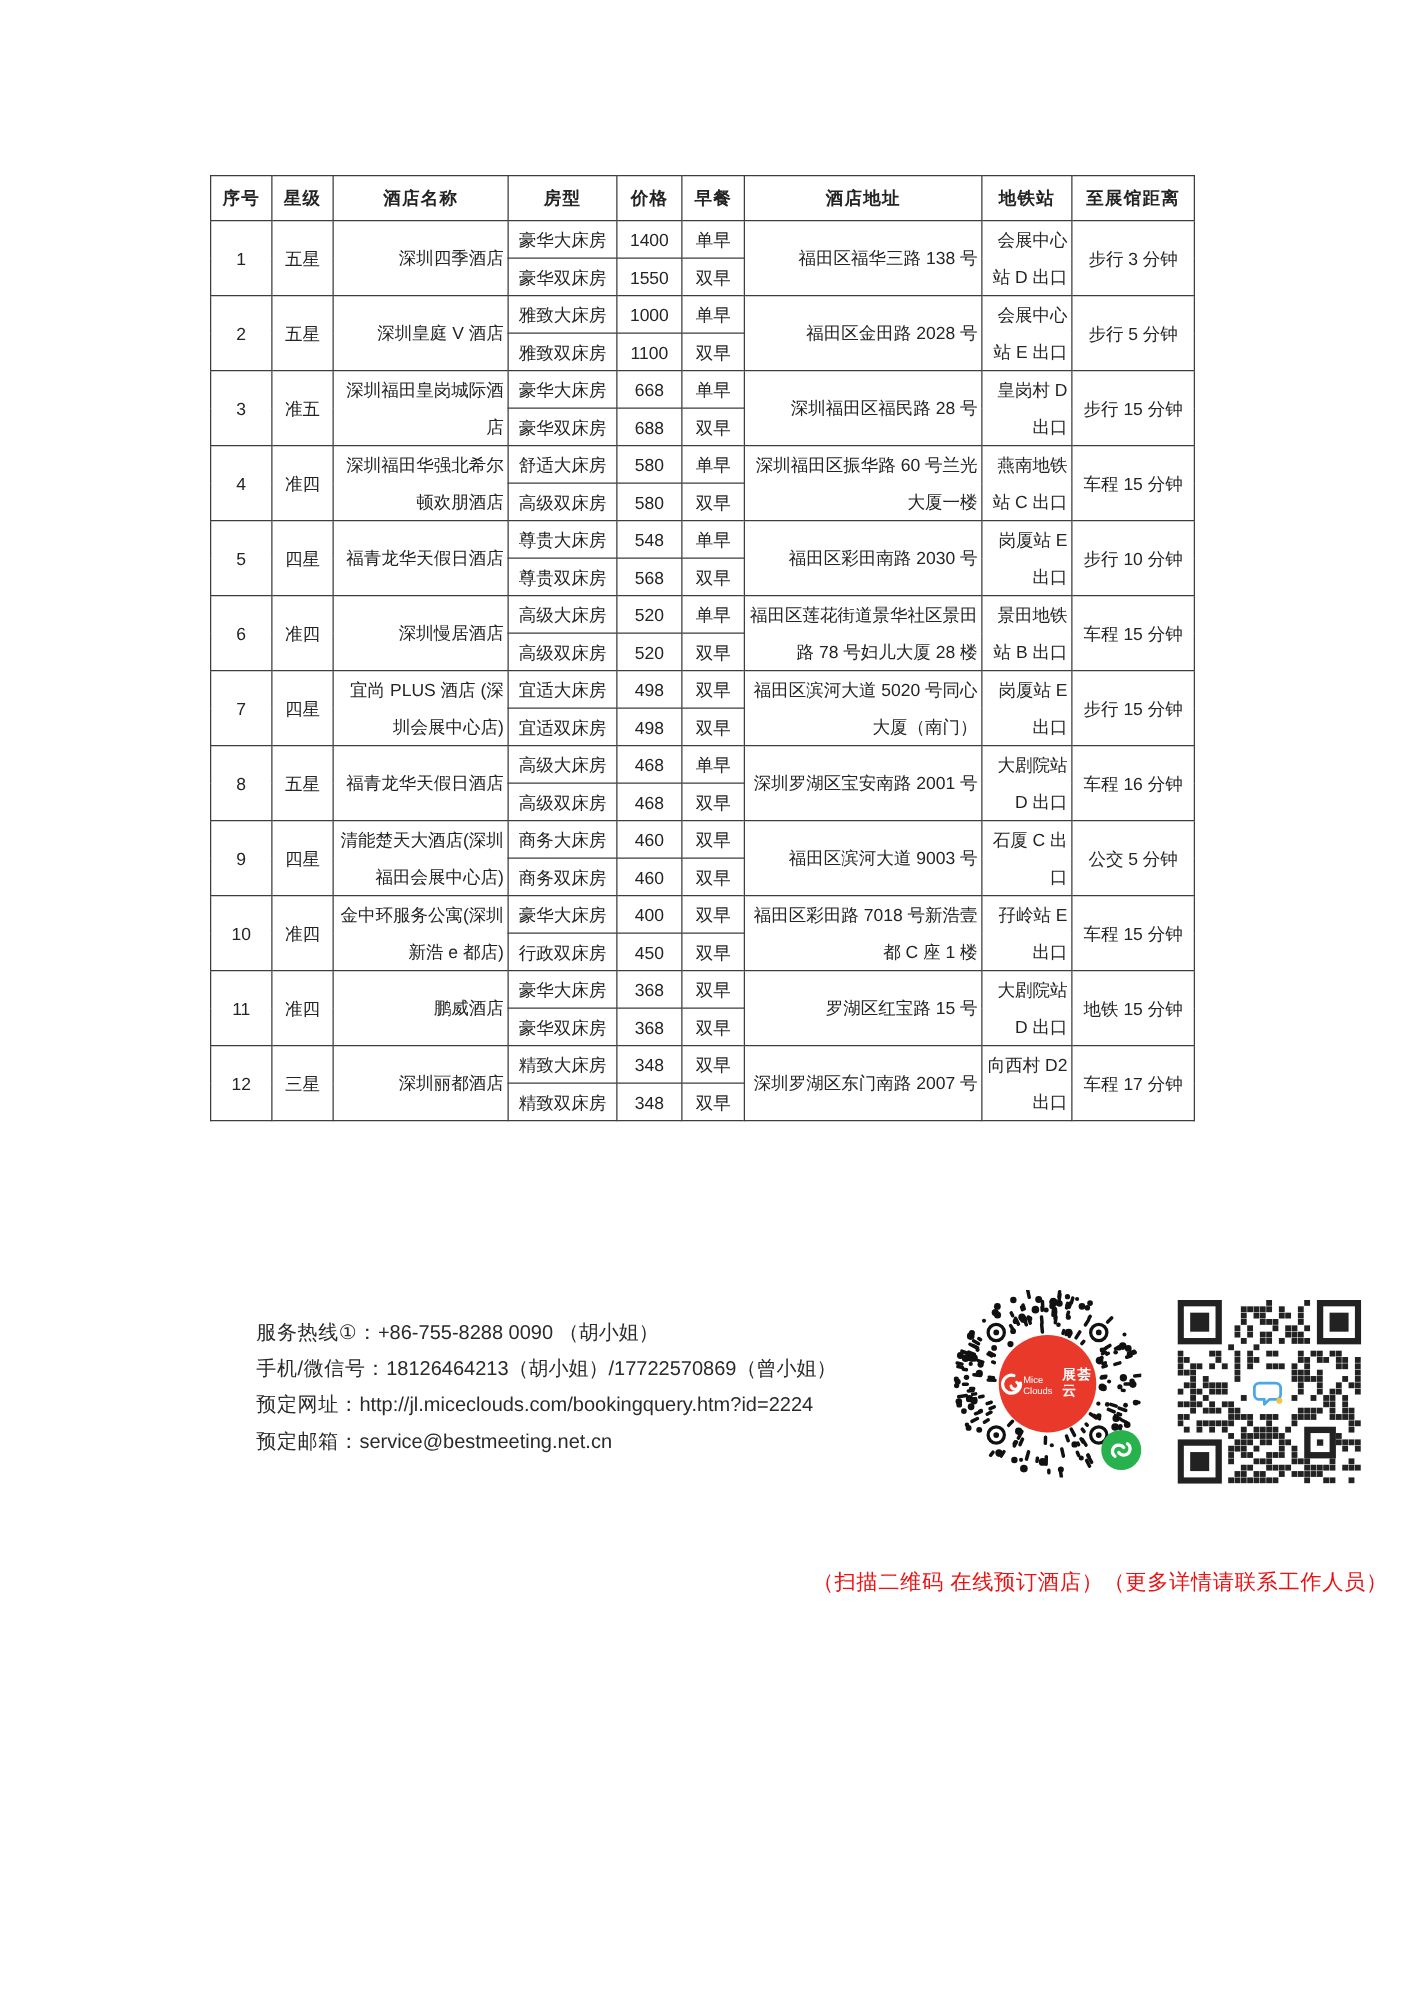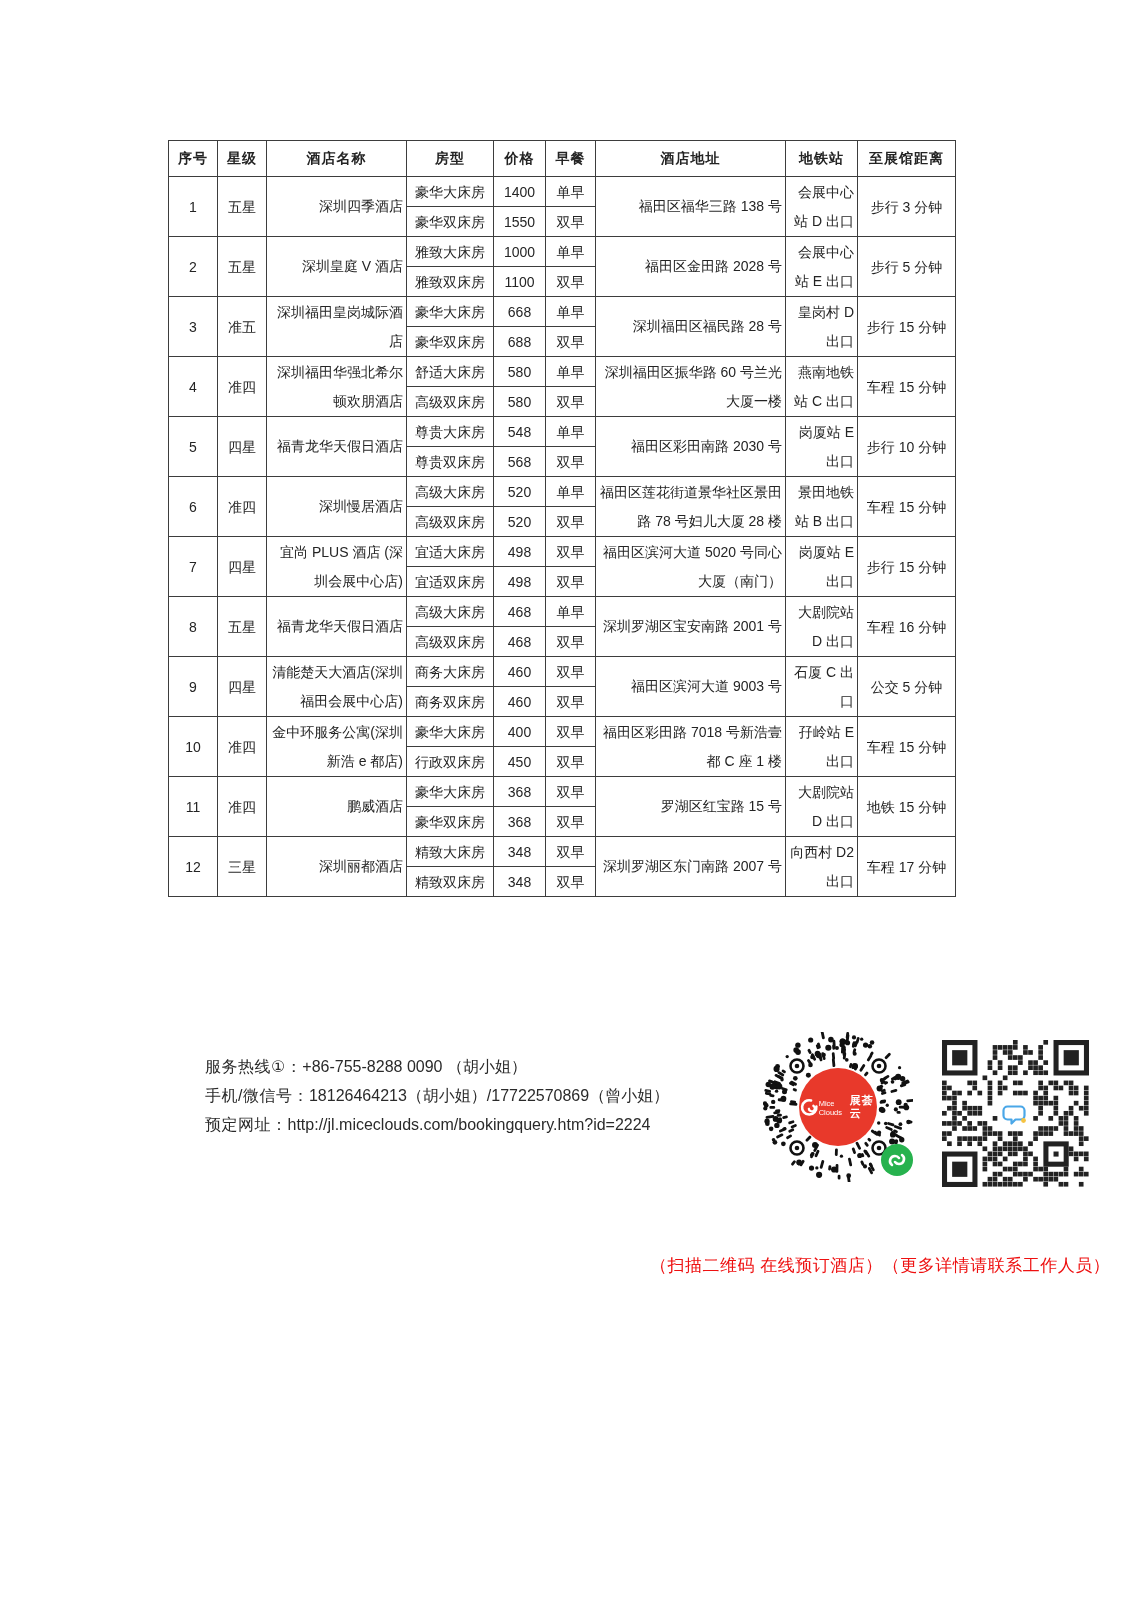--- a/index.html
+++ b/index.html
@@ -274,20 +274,23 @@
 
   <div class="contact">
     <div class="contact-line">
       <span class="c-label">服务热线①：</span><span class="c-value">+86-755-8288 0090 （胡小姐）</span>
     </div>
     <div class="contact-line">
       <span class="c-label">手机/微信号：</span><span class="c-value">18126464213（胡小姐）/17722570869（曾小姐）</span>
     </div>
     <div class="contact-line">
       <span class="c-label">预定网址：</span><span class="c-value">http://jl.miceclouds.com/bookingquery.htm?id=2224</span>
+    </div>
+    <div class="contact-line">
+      <span class="c-label">预定邮箱：</span><span class="c-value">service@bestmeeting.net.cn</span>
     </div>
   </div>
 
   <div class="mp-code">
     <svg class="dots" id="mpdots" width="150" height="150" viewBox="0 0 150 150">
         <circle cx="119.79928183255802" cy="78.30063228200011" r="2.648543058568612" fill="#111"></circle>
         <rect x="18.532542905442064" y="64.93490986521537" width="2.8" height="5.199625929584727" rx="1.3" transform="rotate(277.72029667161405 19.932542905442062 67.53472283000774)" fill="#111"></rect>
         <rect x="11.624739212651859" y="51.03143464704928" width="2.8" height="4.779741819715127" rx="1.3" transform="rotate(289.1972174216062 13.024739212651859 53.421305556906844)" fill="#111"></rect>
         <rect x="78.82264390311562" y="13.240954388039697" width="2.8" height="5.839792967075482" rx="1.3" transform="rotate(365.07235916331405 80.22264390311562 16.160850871577438)" fill="#111"></rect>
         <rect x="57.60959135425822" y="127.94604742100586" width="2.8" height="8.889730522409081" rx="1.3" transform="rotate(195.5690416507423 59.00959135425822 132.3909126822104)" fill="#111"></rect>

